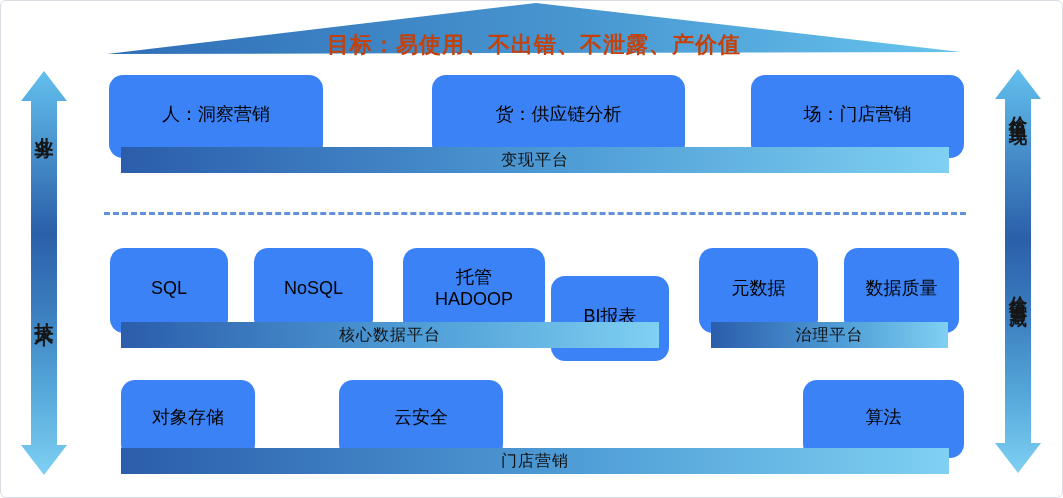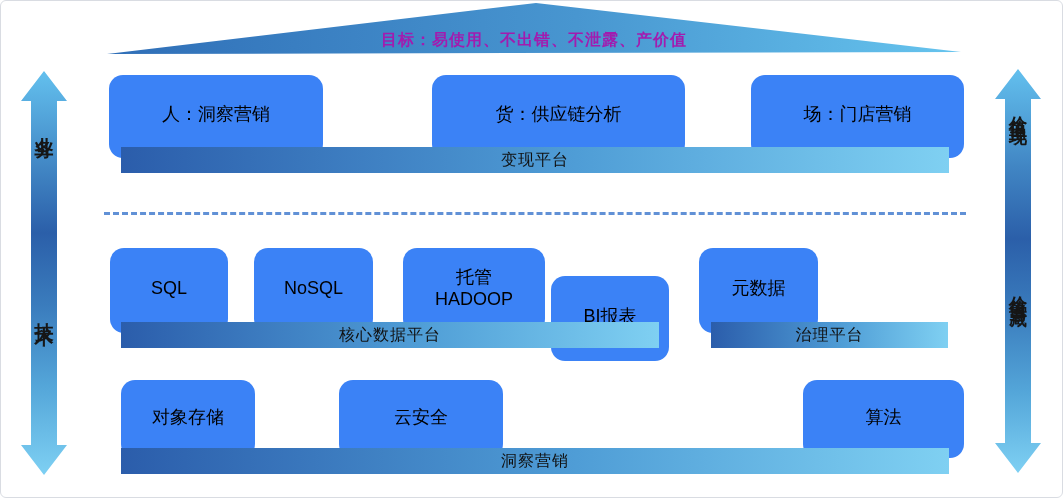--- a/index.html
+++ b/index.html
@@ -5,21 +5,21 @@
   html,body { margin:0; padding:0; background:#fff; }
   body { font-family:"Liberation Sans","DejaVu Sans",sans-serif; }
   .canvas {
     position:relative; width:1063px; height:498px; background:#ffffff;
     border:1px solid #d9dce2; border-radius:6px; box-sizing:border-box;
     overflow:hidden;
   }
   .roof-svg { position:absolute; left:106px; top:2px; }
   .roof-label {
     position:absolute; left:106px; top:29px; width:854px;
-    text-align:center; font-size:16px; font-weight:600; color:#a21caf;
+    text-align:center; font-size:22px; font-weight:600; color:#c2410c;
     letter-spacing:1px;
   }
   .arrow-svg { position:absolute; }
   .vtext {
     position:absolute; writing-mode:vertical-rl; text-orientation:upright;
     font-size:19px; font-weight:600; color:#161616; letter-spacing:4px;
     width:26px; text-align:center; line-height:26px;
   }
   .gbox {
     position:absolute; background:#3b82f6; border-radius:14px;
@@ -93,21 +93,22 @@
   <div class="bar" style="left:120px; top:146px; width:828px;">变现平台</div>
 
   <div class="dashed-divider"></div>
 
   <div class="gbox" style="left:109px; top:247px; width:118px; height:79px; padding-bottom:6px;">SQL</div>
   <div class="gbox" style="left:253px; top:247px; width:119px; height:79px; padding-bottom:6px;">NoSQL</div>
   <div class="gbox" style="left:402px; top:247px; width:142px; height:79px; padding-bottom:6px;">托管
 HADOOP</div>
   <div class="gbox" style="left:550px; top:247px; width:118px; height:79px; padding-bottom:6px;margin-top:28px;">BI报表</div>
   <div class="gbox" style="left:698px; top:247px; width:119px; height:79px; padding-bottom:6px;">元数据</div>
+  <div class="gbox" style="left:843px; top:247px; width:115px; height:79px; padding-bottom:6px;">数据质量</div>
   <div class="bar" style="left:120px; top:321px; width:538px;">核心数据平台</div>
   <div class="bar" style="left:710px; top:321px; width:237px;">治理平台</div>
 
   <div class="gbox" style="left:120px; top:379px; width:134px; height:73px; padding-bottom:5px;">对象存储</div>
   <div class="gbox" style="left:338px; top:379px; width:164px; height:73px; padding-bottom:5px;">云安全</div>
   <div class="gbox" style="left:802px; top:379px; width:161px; height:73px; padding-bottom:5px;">算法</div>
-  <div class="bar" style="left:120px; top:447px; width:828px;">洞察营销</div>
+  <div class="bar" style="left:120px; top:447px; width:828px;">门店营销</div>
 
 </div>
 
 </body></html>

